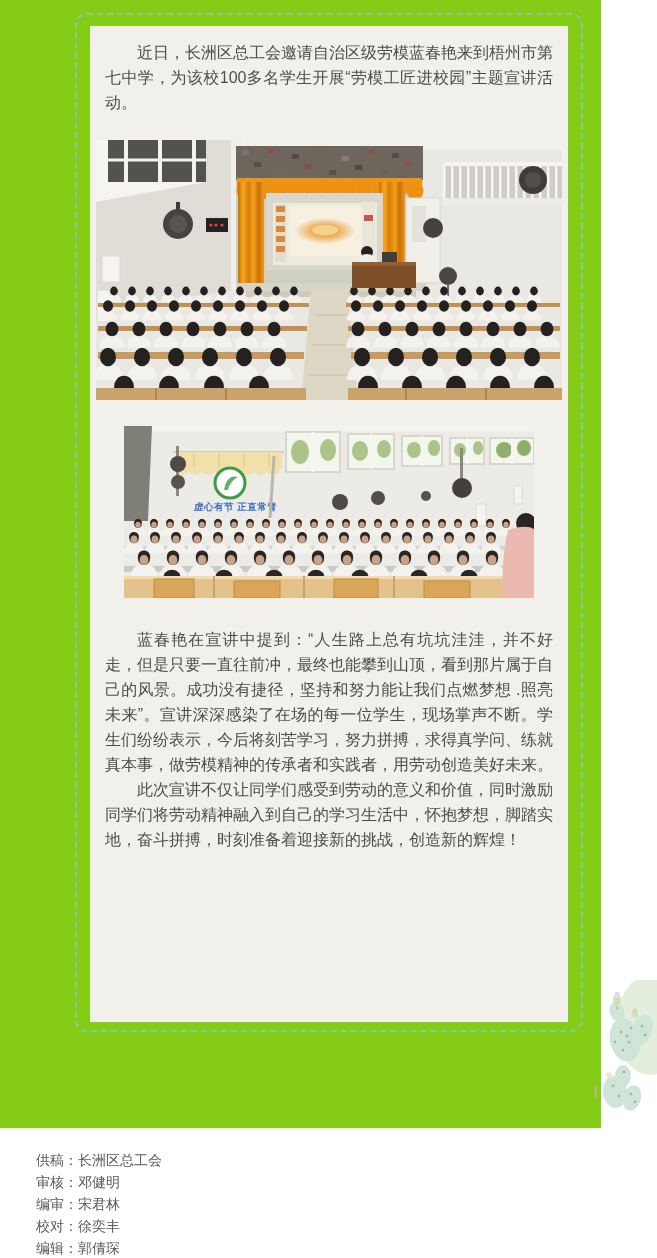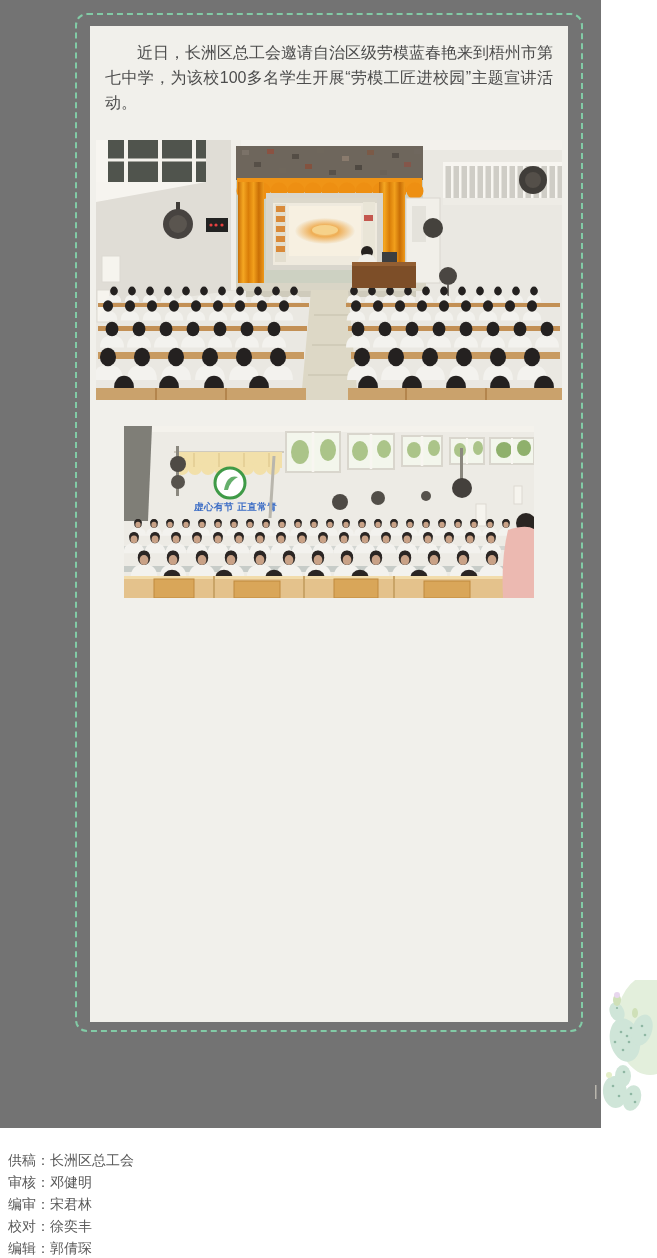--- a/index.html
+++ b/index.html
@@ -1,42 +1,42 @@
 <!DOCTYPE html>
 <html><head>
 <meta charset="utf-8">
 <style>
   html,body{margin:0;padding:0;}
   body{
     width:657px;height:1258px;overflow:hidden;position:relative;
     background:#ffffff;
     font-family:"Liberation Sans","DejaVu Sans",sans-serif;
   }
-  .cream-bg{position:absolute;left:0;top:0;width:601px;height:1128px;background:#737373;}
+  .cream-bg{position:absolute;left:0;top:0;width:601px;height:1128px;background:#84cc16;}
   .dashed-box{
     position:absolute;left:75px;top:13px;width:508px;height:1019px;box-sizing:border-box;
     border:2px dashed #82cba6;border-radius:12px;
   }
   .content-panel{
     position:absolute;left:90px;top:26px;width:478px;height:996px;box-sizing:border-box;
     background:#f1f0eb;padding-top:14px;overflow:hidden;
   }
   .para{
     margin:0 15px;font-size:16px;line-height:25px;color:#4c4c4c;
     text-indent:2em;text-align:justify;word-break:break-all;
   }
   .mt33{margin-top:33px;}
   .mt29{margin-top:29px;}
   .fig{display:block;overflow:hidden;}
   .fig1{width:466px;height:260px;margin:25px auto 0;}
   .fig2{width:410px;height:172px;margin:26px auto 0;}
   .fig svg{display:block;}
   .cactus{position:absolute;left:587px;top:980px;}
   .credits{position:absolute;left:8px;top:1149px;font-size:14px;line-height:22px;color:#595959;}
-  .credit-line{white-space:nowrap;}
+  .credit-line{white-space:nowrap;margin-left:28px;}
 </style>
 </head>
 <body>
 
 <div class="cream-bg">
   <div class="dashed-box"></div>
 
   <div class="content-panel">
 
     <p class="para">近日，长洲区总工会邀请自治区级劳模蓝春艳来到梧州市第七中学，为该校100多名学生开展“劳模工匠进校园”主题宣讲活动。</p>
@@ -457,20 +457,22 @@
           <line x1="270" y1="150" x2="270" y2="172" stroke="#c9a467" stroke-width="2"></line>
         </g>
 
         <g>
           <circle cx="402" cy="97" r="10" fill="#2a2522"></circle>
           <path d="M384,104 Q402,98 410,103 L410,172 L379,172 Q377,132 384,104 Z" fill="#ecb9b1"></path>
         </g>
       </svg>
     </div>
 
+    <p class="para mt29">蓝春艳在宣讲中提到：“人生路上总有坑坑洼洼，并不好走，但是只要一直往前冲，最终也能攀到山顶，看到那片属于自己的风景。成功没有捷径，坚持和努力能让我们点燃梦想 .照亮未来”。宣讲深深感染了在场的每一位学生，现场掌声不断。学生们纷纷表示，今后将刻苦学习，努力拼搏，求得真学问、练就真本事，做劳模精神的传承者和实践者，用劳动创造美好未来。</p>
+    <p class="para">此次宣讲不仅让同学们感受到劳动的意义和价值，同时激励同学们将劳动精神融入到自己的学习生活中，怀抱梦想，脚踏实地，奋斗拼搏，时刻准备着迎接新的挑战，创造新的辉煌！</p>
   </div>
 
   <svg class="cactus" width="70" height="150" viewBox="0 0 70 150">
     <ellipse cx="63" cy="45" rx="34" ry="50" fill="#e3efdc"></ellipse>
     <g fill="#cfe5d8">
       <ellipse cx="38" cy="60" rx="15" ry="22" transform="rotate(-12 38 60)"></ellipse>
       <ellipse cx="55" cy="50" rx="10" ry="16" transform="rotate(18 55 50)"></ellipse>
       <ellipse cx="30" cy="32" rx="7" ry="10" transform="rotate(-25 30 32)"></ellipse>
       <ellipse cx="28" cy="112" rx="12" ry="16" transform="rotate(-8 28 112)"></ellipse>
       <ellipse cx="45" cy="118" rx="9" ry="13" transform="rotate(15 45 118)"></ellipse>

